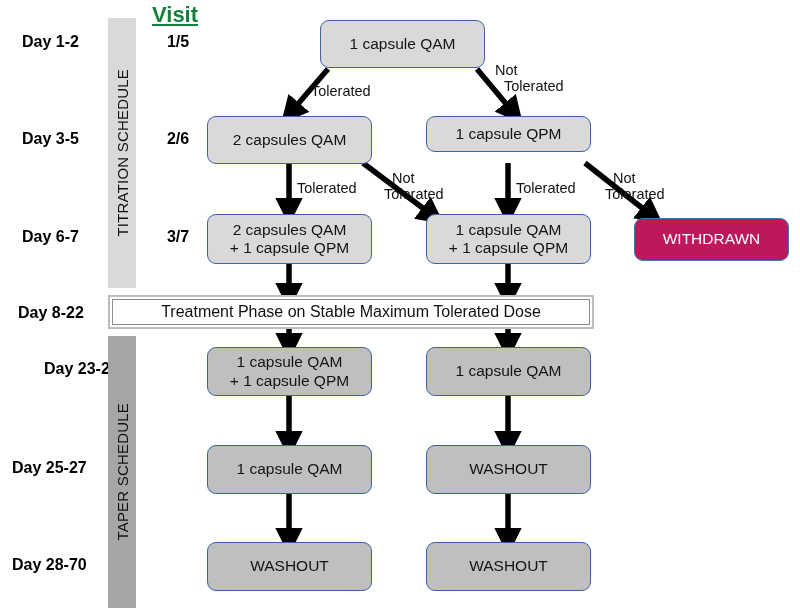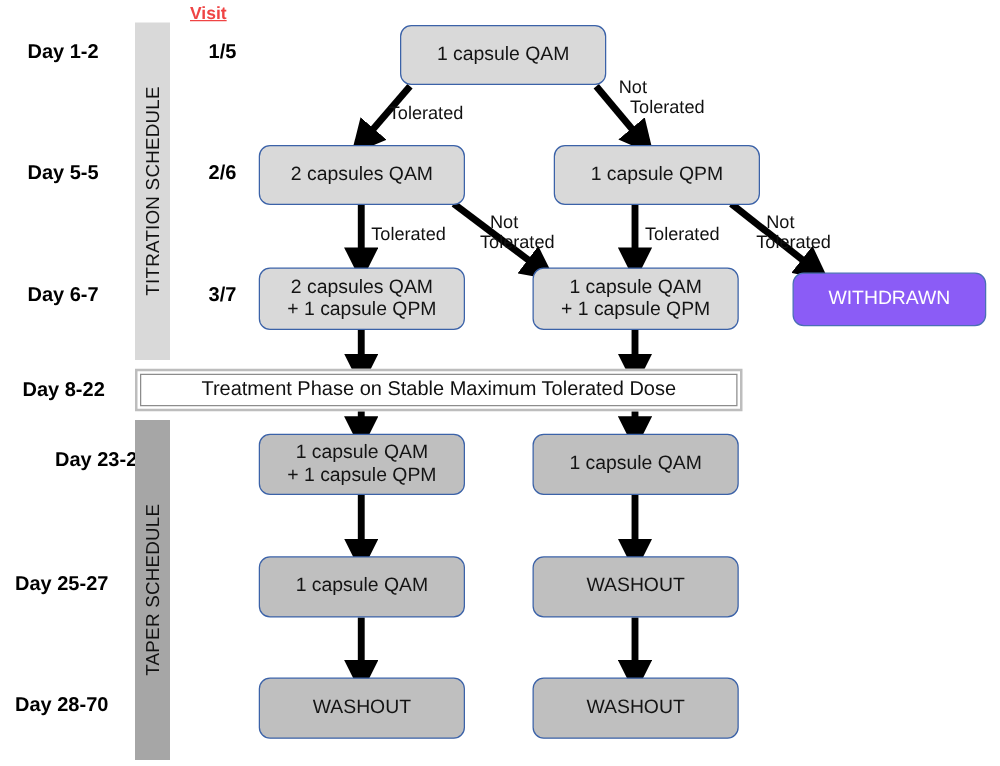--- a/index.html
+++ b/index.html
@@ -24,22 +24,22 @@
     font-weight: bold;
     font-size: 16px;
     color: #000000;
     white-space: nowrap;
     text-align: left;
   }
   
   .visit-header {
     position: absolute;
     font-weight: bold;
-    font-size: 14px;
-    color: #ef4444;
+    font-size: 22px;
+    color: #15803d;
     text-decoration: underline;
     left: 152px; top: 2px;
   }
   .visit-num {
     position: absolute;
     font-weight: bold;
     font-size: 16px;
     color: #000;
     left: 155px;
     width: 46px;
@@ -79,21 +79,21 @@
     justify-content: center;
     font-size: 15.5px;
     color: #141414;
     line-height: 1.18;
     text-align: center;
     padding: 0 0;
   }
   .node.titration { background: #D9D9D9; }
   .node.taper     { background: #BFBFBF; }
   .node.withdrawn {
-    background: #8b5cf6;
+    background: #be185d;
     color: #ffffff;
     border: 1.6px solid #4A6FB5;
   }
   .node .ln { display: block; white-space: nowrap; }
   
   #treatment-bar {
     position: absolute;
     left: 108px; top: 295px;
     width: 486px; height: 34px;
     background: #ffffff;
@@ -158,21 +158,21 @@
     <line x1="508" y1="329" x2="508" y2="345" stroke="#000" stroke-width="5.5" marker-end="url(#ah)"></line>
 
     <line x1="289" y1="396" x2="289" y2="443" stroke="#000" stroke-width="5.5" marker-end="url(#ah)"></line>
     <line x1="508" y1="396" x2="508" y2="443" stroke="#000" stroke-width="5.5" marker-end="url(#ah)"></line>
 
     <line x1="289" y1="494" x2="289" y2="540" stroke="#000" stroke-width="5.5" marker-end="url(#ah)"></line>
     <line x1="508" y1="494" x2="508" y2="540" stroke="#000" stroke-width="5.5" marker-end="url(#ah)"></line>
   </svg>
 
   <div class="day-label" style="left:22px; top:33px;">Day 1-2</div>
-  <div class="day-label" style="left:22px; top:130px;">Day 5-5</div>
+  <div class="day-label" style="left:22px; top:130px;">Day 3-5</div>
   <div class="day-label" style="left:22px; top:228px;">Day 6-7</div>
   <div class="day-label" style="left:18px; top:304px;">Day 8-22</div>
   <div class="day-label" style="left:12px; top:360px;margin-left:32px;">Day 23-24</div>
   <div class="day-label" style="left:12px; top:459px;">Day 25-27</div>
   <div class="day-label" style="left:12px; top:556px;">Day 28-70</div>
 
   <div class="visit-header">Visit</div>
   <div class="visit-num" style="top:33px;">1/5</div>
   <div class="visit-num" style="top:130px;">2/6</div>
   <div class="visit-num" style="top:228px;">3/7</div>
@@ -184,21 +184,21 @@
     <span>TAPER SCHEDULE</span>
   </div>
 
   <div class="node titration" style="left:320px; top:20px; width:165px; height:48px;">
     <span class="ln">1 capsule QAM</span>
   </div>
 
   <div class="node titration" style="left:207px; top:116px; width:165px; height:48px;">
     <span class="ln">2 capsules QAM</span>
   </div>
-  <div class="node titration" style="left:443px; top:116px; width:165px; height:48px;">
+  <div class="node titration" style="left:426px; top:116px; width:165px; height:36px;">
     <span class="ln">1 capsule QPM</span>
   </div>
 
   <div class="node titration" style="left:207px; top:214px; width:165px; height:50px;">
     <span class="ln">2 capsules QAM</span>
     <span class="ln">+ 1 capsule QPM</span>
   </div>
   <div class="node titration" style="left:426px; top:214px; width:165px; height:50px;">
     <span class="ln">1 capsule QAM</span>
     <span class="ln">+ 1 capsule QPM</span>

